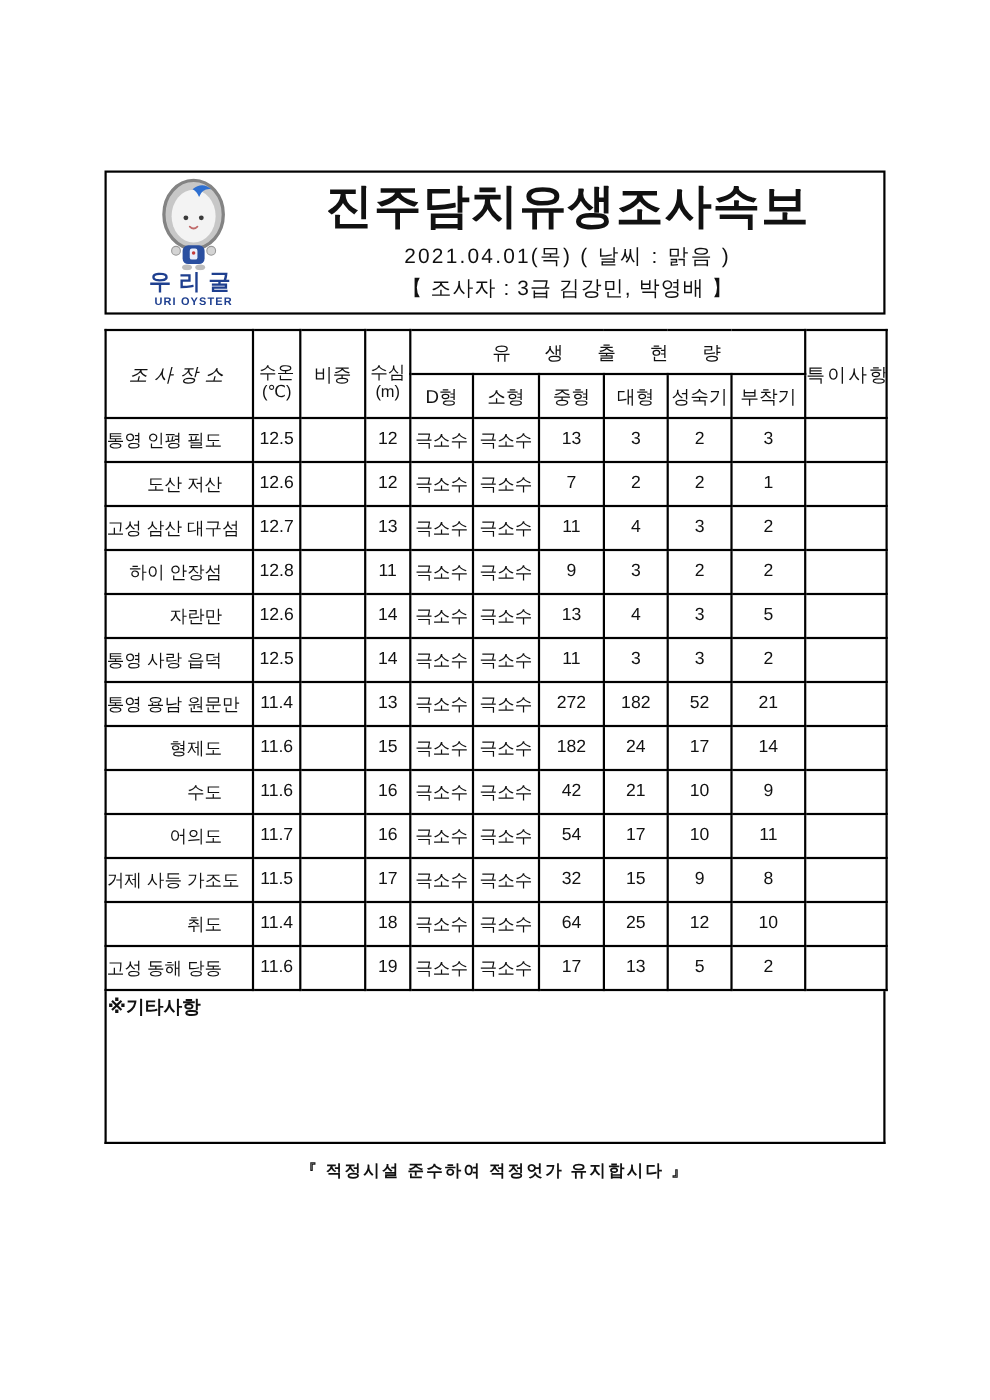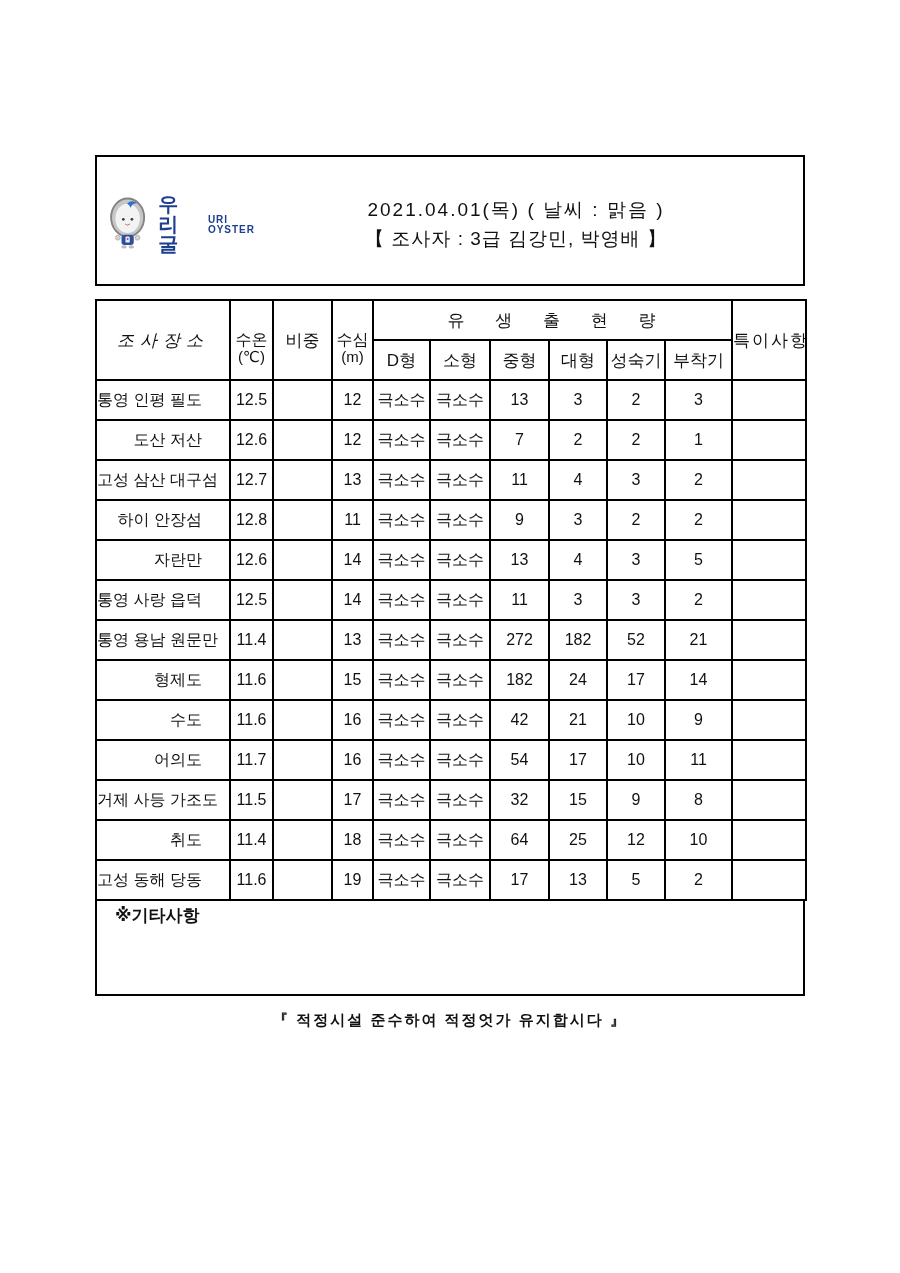--- a/index.html
+++ b/index.html
@@ -7,21 +7,21 @@
     position:relative;width:900px;height:1273px;background:#ffffff;
     font-family:"Liberation Sans","DejaVu Sans",sans-serif;color:#111;
     overflow:hidden;
   }
   
   .header-box{
     position:absolute;left:95px;top:155px;width:710px;height:131px;
     border:2px solid #000;box-sizing:border-box;display:flex;align-items:stretch;
   }
   .logo{
-    width:158px;display:flex;flex-direction:row;align-items:center;
+    width:158px;display:flex;flex-direction:column;align-items:center;
     justify-content:flex-start;padding-top:5px;box-sizing:border-box;
   }
   .logo-kr{font-size:20px;font-weight:bold;letter-spacing:7px;color:#1e3f8f;line-height:1;margin-top:1px;}
   .logo-en{font-size:10px;font-weight:bold;letter-spacing:1px;color:#1e3f8f;line-height:1;margin-top:3px;}
   .header-text{
     flex:1;display:flex;flex-direction:column;align-items:center;justify-content:center;
     padding-right:26px;box-sizing:border-box;
   }
   .title{font-size:43px;font-weight:bold;letter-spacing:1px;line-height:1.05;white-space:nowrap;}
   .date-line{font-size:19px;margin-top:8px;letter-spacing:2px;white-space:nowrap;}
@@ -35,22 +35,22 @@
   }
   thead th{font-size:17px;}
   th.group-head{letter-spacing:2px;word-spacing:22px;}
   th.loc-head{letter-spacing:6px;font-style:italic;}
   th.notes-head{letter-spacing:2px;}
   .unit{display:block;font-size:15px;line-height:1.05;}
   .hdr2{display:block;font-size:16px;line-height:1.15;margin-top:16px;}
   td.loc{text-align:right;padding-right:27px;}
   
   .etc-box{
-    border:2px solid #000;border-top:none;height:95px;box-sizing:border-box;
-    padding:3px 18px;font-size:17px;font-weight:bold;text-align:left;
+    border:2px solid #000;border-top:none;height:139px;box-sizing:border-box;
+    padding:3px 1px;font-size:17px;font-weight:bold;text-align:left;
   }
   
   .footer-quote{
     text-align:center;font-size:15px;font-weight:bold;margin-top:15px;letter-spacing:2px;
   }
 </style>
 </head>
 <body>
 
 <div class="page">
@@ -75,20 +75,21 @@
         <rect x="46.5" y="64" width="7" height="10" rx="2" fill="#e8eefc"></rect>
         <circle cx="50" cy="68" r="1.6" fill="#c23a3a"></circle>
 
         <ellipse cx="44" cy="81" rx="4.5" ry="2.6" fill="#bdbdbd"></ellipse>
         <ellipse cx="56" cy="81" rx="4.5" ry="2.6" fill="#bdbdbd"></ellipse>
       </svg>
       <div class="logo-kr">우리굴</div>
       <div class="logo-en">URI OYSTER</div>
     </div>
     <div class="header-text">
+      <div class="title">진주담치유생조사속보</div>
       <div class="date-line">2021.04.01(목) ( 날씨 : 맑음 )</div>
       <div class="surveyor-line">【 조사자 : 3급 김강민, 박영배 】</div>
     </div>
   </div>
 
   <div class="content">
     <table>
       <colgroup>
         <col style="width:134px">
           <col style="width:43px">

